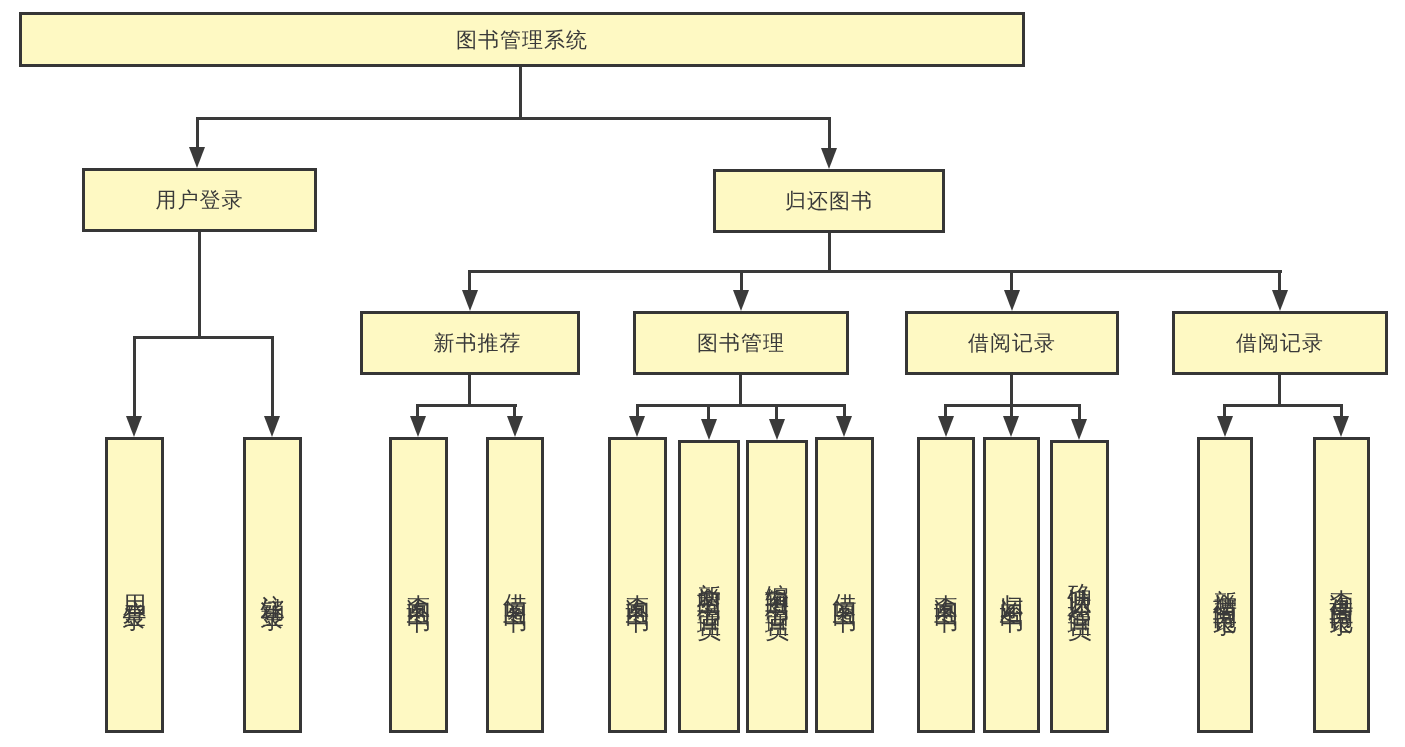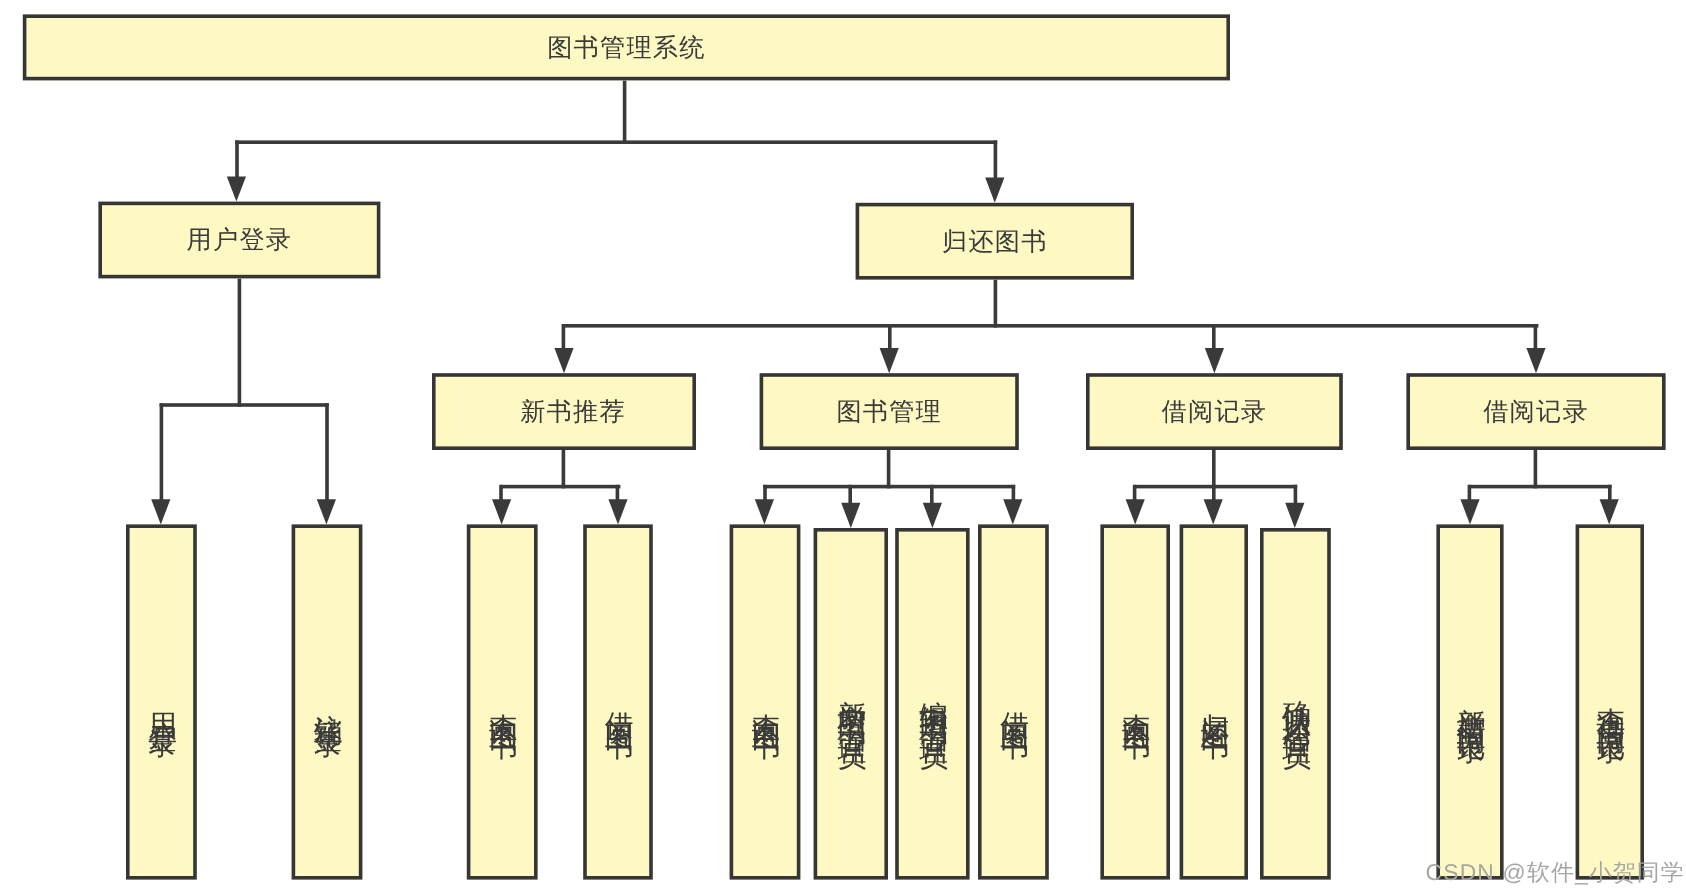--- a/index.html
+++ b/index.html
@@ -179,15 +179,14 @@
     <span>确认归还（管理员）</span>
   </div>
 
   <div class="box vbox" style="left:1197px; top:437px; width:56px; height:296px;">
     <span>新增借阅记录</span>
   </div>
   <div class="box vbox" style="left:1313px; top:437px; width:57px; height:296px;">
     <span>查询借阅记录</span>
   </div>
 
-  <div class="watermark">CSDN @软件_小贺同学</div>
 
 </div>
 
 </body></html>

